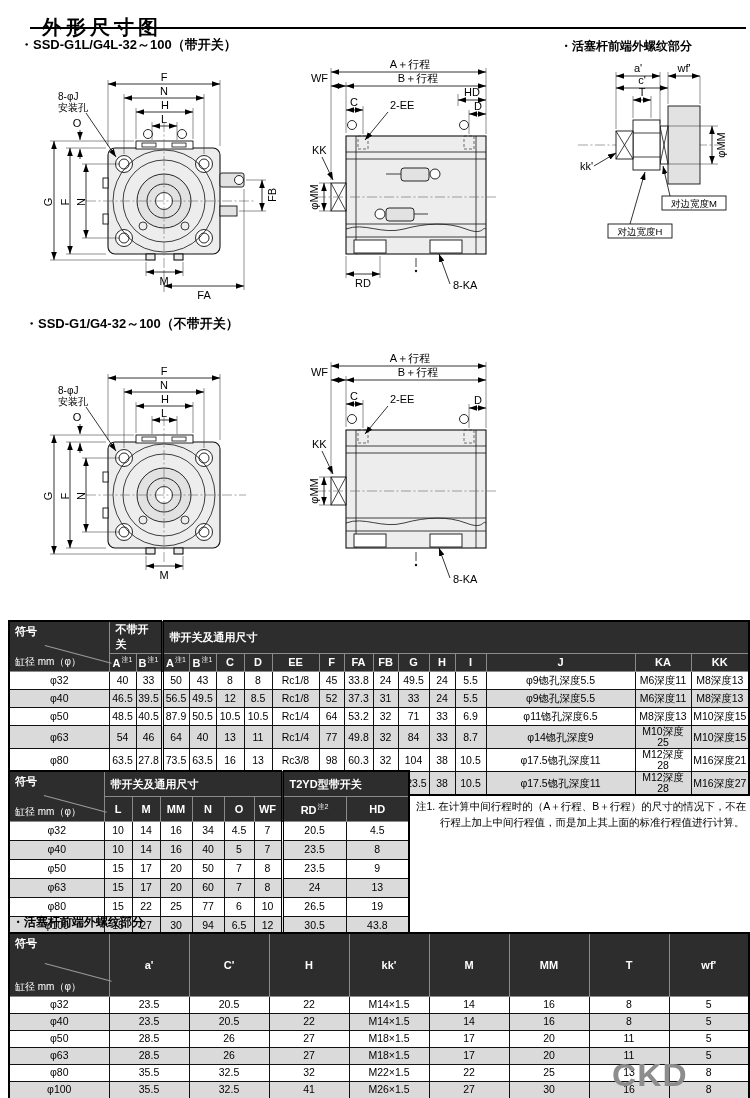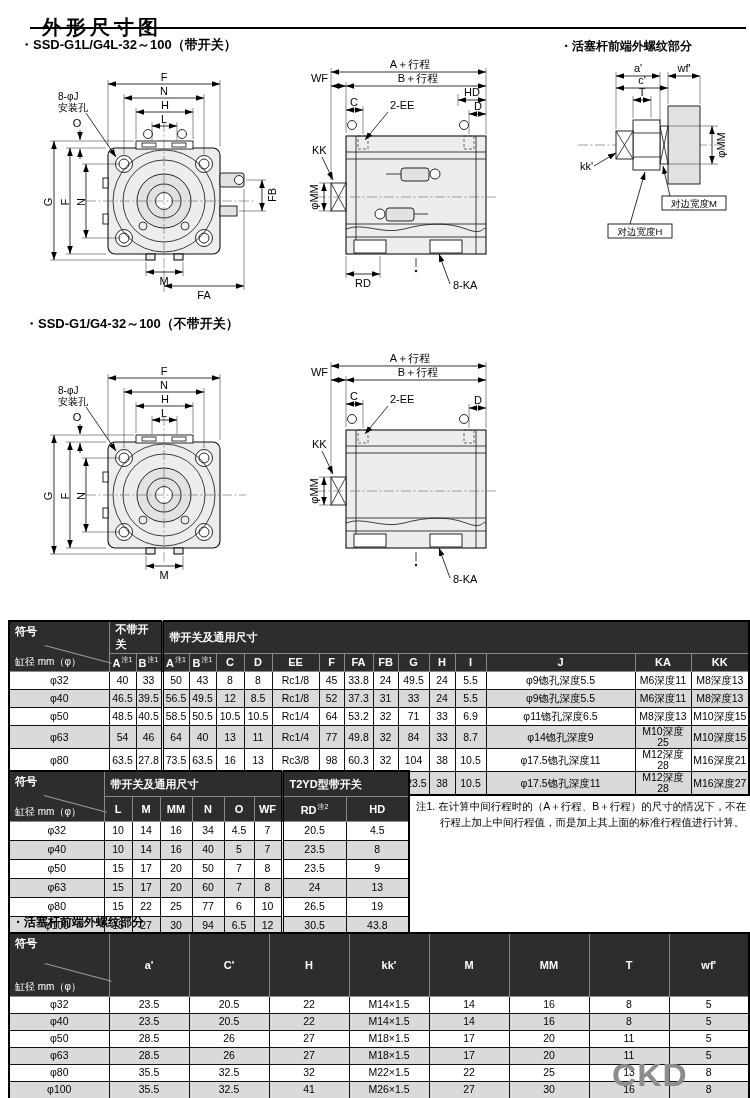--- a/index.html
+++ b/index.html
@@ -410,21 +410,21 @@
           <td>24</td>
           <td>5.5</td>
           <td>φ9锪孔深度5.5</td>
           <td>M6深度11</td>
           <td>M8深度13</td>
         </tr>
         <tr>
           <td>φ50</td>
           <td>48.5</td>
           <td>40.5</td>
-          <td class="dsep">58.5</td>
+          <td class="dsep">87.9</td>
           <td>50.5</td>
           <td>10.5</td>
           <td>10.5</td>
           <td>Rc1/4</td>
           <td>64</td>
           <td>53.2</td>
           <td>32</td>
           <td>71</td>
           <td>33</td>
           <td>6.9</td>

